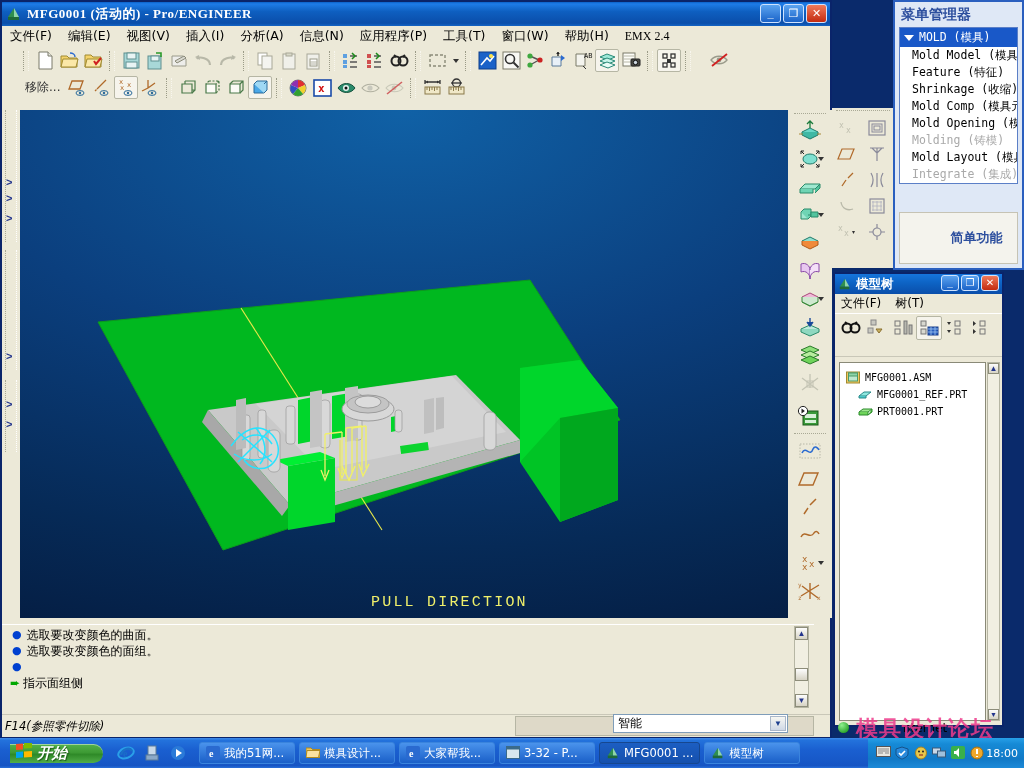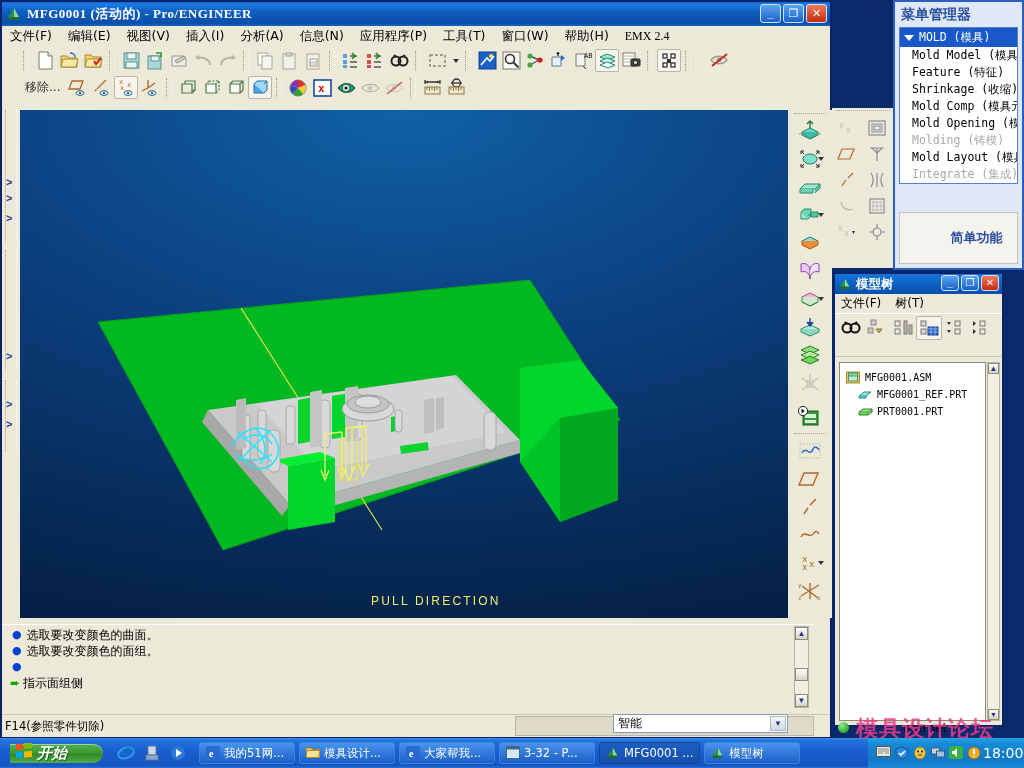--- a/index.html
+++ b/index.html
@@ -61,22 +61,22 @@
 
   
   #gfx-wrap{position:absolute;left:18px;top:108px;width:768px;height:508px;
     background:#0a2d63;overflow:hidden;}
   #gfx{position:absolute;inset:0;
     background:
       radial-gradient(ellipse 150% 120% at 50% 0%, #1061a6 0%, #0b3f7e 40%, #062a57 72%, #04183a 100%);
   }
   #pull-label{
     position:absolute;left:351px;top:484px;color:#f0f06a;
-    font-family:Liberation Sans, sans-serif;
-    font-size:12px;letter-spacing:2.2px;white-space:nowrap;
+    font-family:Liberation Mono, monospace;
+    font-size:15px;letter-spacing:2.2px;white-space:nowrap;
   }
 
   
   #leftstrip{position:absolute;left:0;top:108px;width:18px;height:508px;background:#ece9d8;}
   #leftstrip .dots{position:absolute;left:3px;width:10px;border-left:1px dotted #a9a995;border-right:1px dotted #fff;}
   .lchev{position:absolute;left:4px;color:#22348c;font-size:11px;line-height:9px;font-weight:bold;}
 
   
   #rightbar{position:absolute;left:786px;top:108px;width:44px;height:508px;background:#ece9d8;}
   #rightbar .rbtn{width:28px;height:26px;margin:0 auto 2px auto;display:flex;align-items:center;justify-content:center;position:relative;}
@@ -90,21 +90,21 @@
   .msgline{display:flex;align-items:flex-start;height:16px;font-size:12px;color:#000;
     font-family:"DejaVu Sans",sans-serif;}
   .bullet{color:#0040d0;margin:0 5px 0 6px;font-size:11px;line-height:16px;}
   .arrowg{color:#00a800;margin:0 3px 0 4px;font-size:12px;line-height:16px;font-weight:bold;}
   #msgscroll{position:absolute;right:5px;top:1px;width:15px;height:82px;background:#f1efe2;border:1px solid #b6b6a4;box-sizing:border-box;}
   .sbtn{width:13px;height:13px;background:linear-gradient(to bottom,#fdfdfd,#d6d3c4);border:1px solid #8d8d7a;
         box-sizing:border-box;display:flex;align-items:center;justify-content:center;font-size:8px;color:#22348c;}
 
   
   #statusbar{position:absolute;left:0px;top:712px;width:828px;height:22px;background:#ece9d8;
-    border-top:1px solid #c9c7b8;display:flex;align-items:center;}
+    border-top:1px solid #c9c7b8;display:flex;align-items:center;font-style:italic;}
   #statustext{font-size:11.5px;color:#000;padding-left:3px;font-family:"DejaVu Sans",sans-serif;white-space:nowrap;}
   #statusbox{position:absolute;left:513px;top:1px;width:299px;height:20px;background:#ded9c8;border:1px solid #b6b6a4;box-sizing:border-box;}
   #combo{position:absolute;left:611px;top:712px;width:175px;height:19px;background:#fff;border:1px solid #7f9db9;box-sizing:border-box;display:flex;align-items:flex-end;}
   #combo .ctext{font-size:12px;padding-left:4px;font-family:"DejaVu Sans",sans-serif;}
   #combo .cbtn{position:absolute;right:1px;top:1px;width:16px;height:15px;
     background:linear-gradient(to bottom,#f7f7f2,#cfd8e6);border:1px solid #aab7c9;box-sizing:border-box;
     display:flex;align-items:center;justify-content:center;color:#1d3f8f;font-size:8px;}
 
   
   #menumgr{position:absolute;left:893px;top:0px;width:131px;height:270px;background:#dfe8f6;
@@ -163,21 +163,21 @@
   .tbtask{height:22px;min-width:96px;max-width:120px;margin:0 2px;padding:0 6px;
     background:linear-gradient(to bottom,#4a93ec,#1a5fc8);border:1px solid #3a84dd;border-radius:3px;
     display:flex;align-items:center;color:#fff;font-size:11.5px;box-sizing:border-box;
     font-family:"DejaVu Sans",sans-serif;white-space:nowrap;overflow:hidden;}
   .tbtask.active{background:linear-gradient(to bottom,#1c5ec2,#1550ae);border:1px solid #16478f;}
   .tbtask .ti{width:14px;height:14px;margin-right:4px;flex:0 0 auto;}
   #tray{position:absolute;right:0;top:0;height:30px;width:150px;
     background:linear-gradient(to bottom,#27a0e8 0%,#168ad6 20%,#1179c6 70%,#1d8ad8 100%);
     display:flex;align-items:center;padding-left:6px;}
   #tray .tricon{width:15px;height:15px;margin:0 2px;}
-  #tray .clock{color:#fff;font-size:14px;margin-left:auto;margin-right:6px;font-family:"DejaVu Sans",sans-serif;}
+  #tray .clock{color:#fff;font-size:11px;margin-left:auto;margin-right:6px;font-family:"DejaVu Sans",sans-serif;}
 
   
   #watermark{position:absolute;right:4px;bottom:14px;width:190px;height:40px;
      color:#ee3b8c;font-weight:bold;font-size:22px;opacity:.85;letter-spacing:1px;
      font-family:"DejaVu Sans",sans-serif;text-align:center;pointer-events:none;}
   #watermark2{position:absolute;right:6px;bottom:2px;color:#f7d93a;font-size:11px;font-weight:bold;
      font-family:"DejaVu Sans",sans-serif;pointer-events:none;letter-spacing:.5px;}
   #internet-lbl{position:absolute;left:903px;top:721px;color:#000;font-size:12px;
      font-family:"DejaVu Sans",sans-serif;}
   #ie-dot{position:absolute;left:838px;top:722px;width:11px;height:11px;border-radius:50%;

